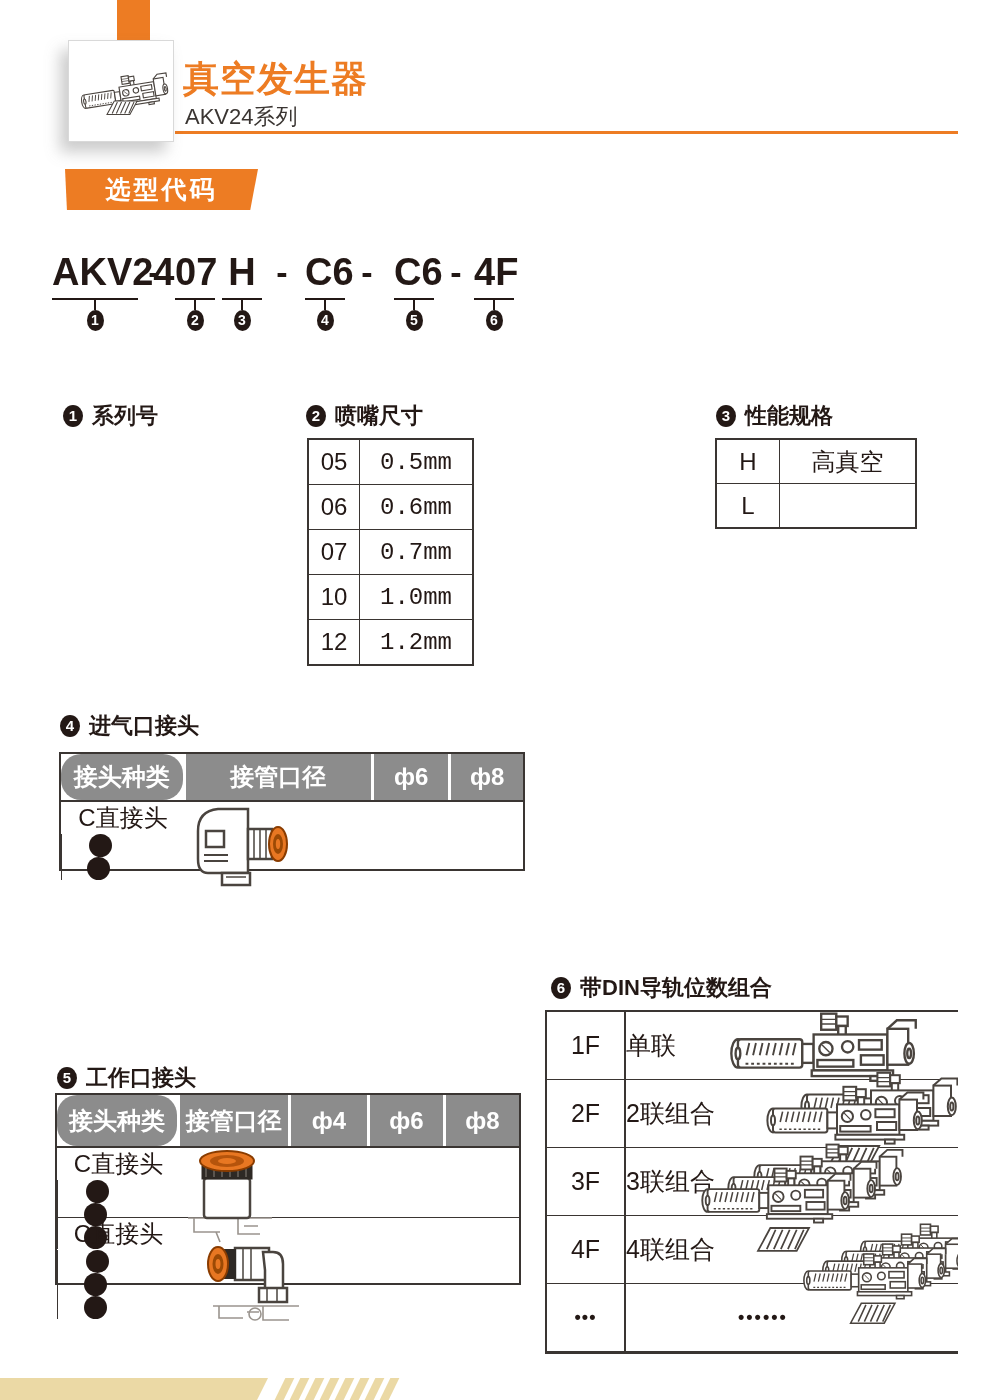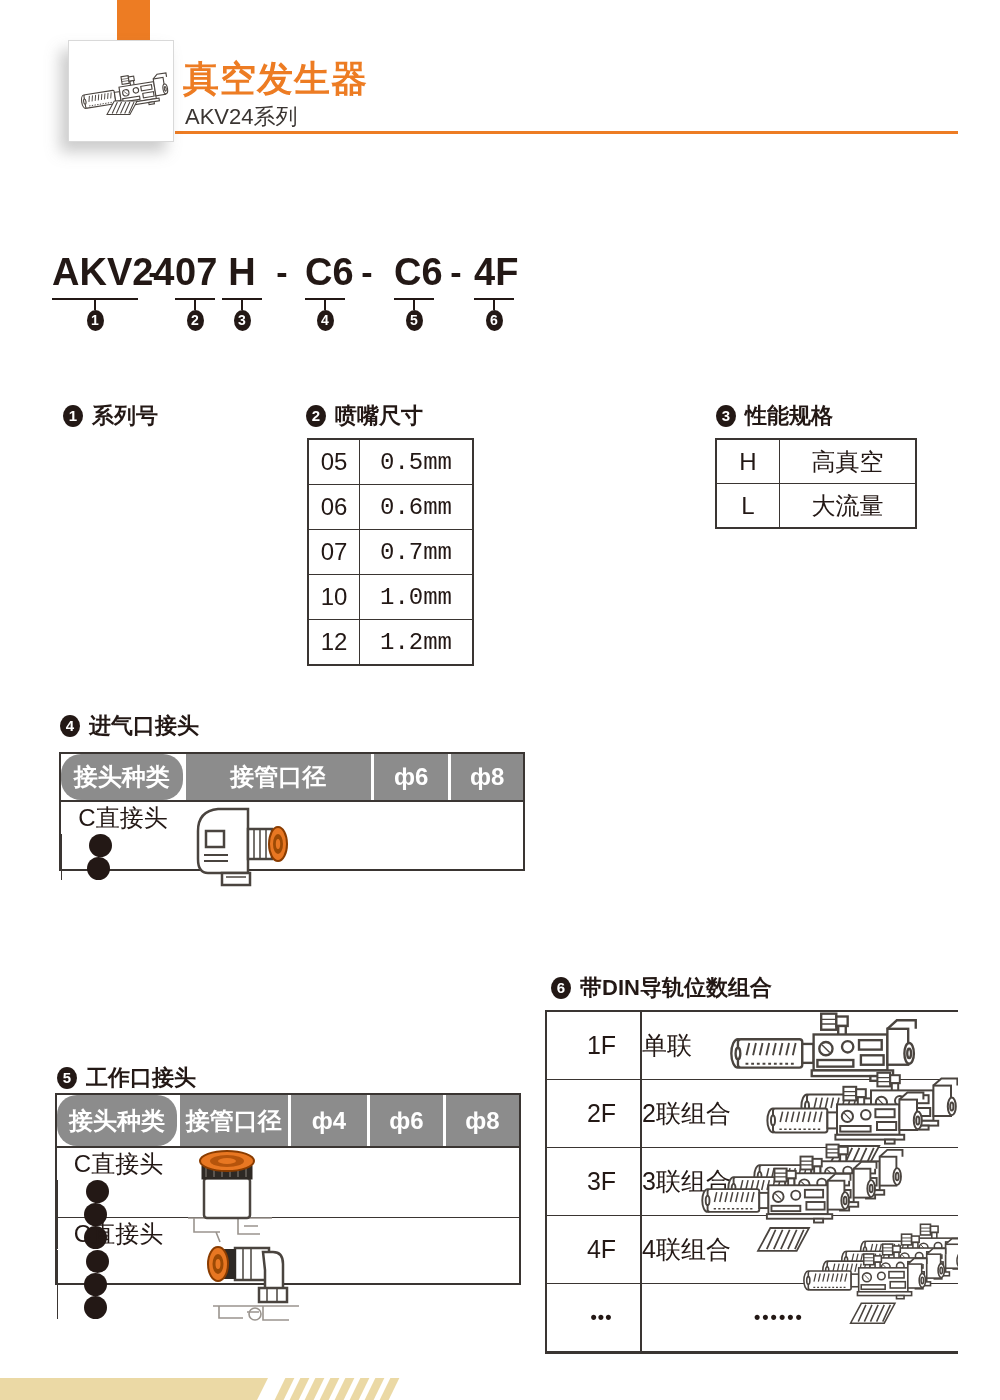--- a/index.html
+++ b/index.html
@@ -66,21 +66,21 @@
   .t5{left:55px;top:1093px;width:462px;}
   .t5 .chead{height:51px;}
   .t5 .cbody{height:69px;}
   .t5 .cbody+.cbody{border-top:1px solid #3a3532;height:65px;}
   .t5 .w1{width:123px;} .t5 .w2{width:111px;} .t5 .w3{width:78px;} .t5 .w4{width:75px;} .t5 .w5{width:75px;}
 
   
   .t6{left:545px;top:1010px;width:438px;border:2px solid #3a3532;border-bottom-width:3px;background:#fff;}
   .t6 .row{display:flex;height:67px;border-top:1px solid #3a3532;}
   .t6 .row:first-child{border-top:none;}
-  .t6 .c1{width:77px;border-right:2px solid #3a3532;display:flex;align-items:center;justify-content:center;font-size:25px;padding-left:16px;}
+  .t6 .c1{width:77px;border-right:2px solid #3a3532;display:flex;align-items:center;justify-content:center;font-size:25px;}
   .t6 .c2{flex:1;display:flex;align-items:center;font-size:25px;}
   .t6 .row.dots .c1{font-size:18px;letter-spacing:1px;font-weight:bold;}
   .t6 .row.dots .c2{padding-left:112px;font-size:18px;letter-spacing:2px;font-weight:bold;}
 
   
   .art{position:absolute;z-index:3;pointer-events:none;}
 
   
   .footer-bar{left:0;top:1378px;width:268px;height:22px;background:#EBD9A5;
     clip-path:polygon(0 0,100% 0,calc(100% - 11px) 100%,0 100%);}
@@ -133,20 +133,21 @@
       </g>
       <g transform="translate(34,56) scale(0.52)">
         <use href="#din-bracket"></use>
       </g>
     </svg>
   </div>
   <div class="abs page-title">真空发生器</div>
   <div class="abs page-subtitle">AKV24系列</div>
   <div class="abs header-rule"></div>
 
+  <div class="abs badge">选型代码</div>
 
   <div class="seg" style="left:52px;width:86px">
     <div class="seg-text">AKV24</div>
     <div class="seg-tick"></div>
     <div class="marker seg-circle">1</div>
   </div>
   <div class="dash" style="left:142px">-</div>
   <div class="seg" style="left:175px;width:40px">
     <div class="seg-text">07</div>
     <div class="seg-tick"></div>
@@ -224,21 +225,20 @@
     </div>
   </div>
 
   <div class="stable t3">
     <div class="row">
       <div class="cA">H</div>
       <div class="cB">高真空</div>
     </div>
     <div class="row">
       <div class="cA">L</div>
-      <div class="cB">大流量</div>
     </div>
   </div>
 
   <div class="ctable t4">
     <div class="chead">
       <div class="hc w1">接头种类</div>
       <div class="hc w2">接管口径</div>
       <div class="hc w3">ф6</div>
       <div class="hc w4">ф8</div>
     </div>

